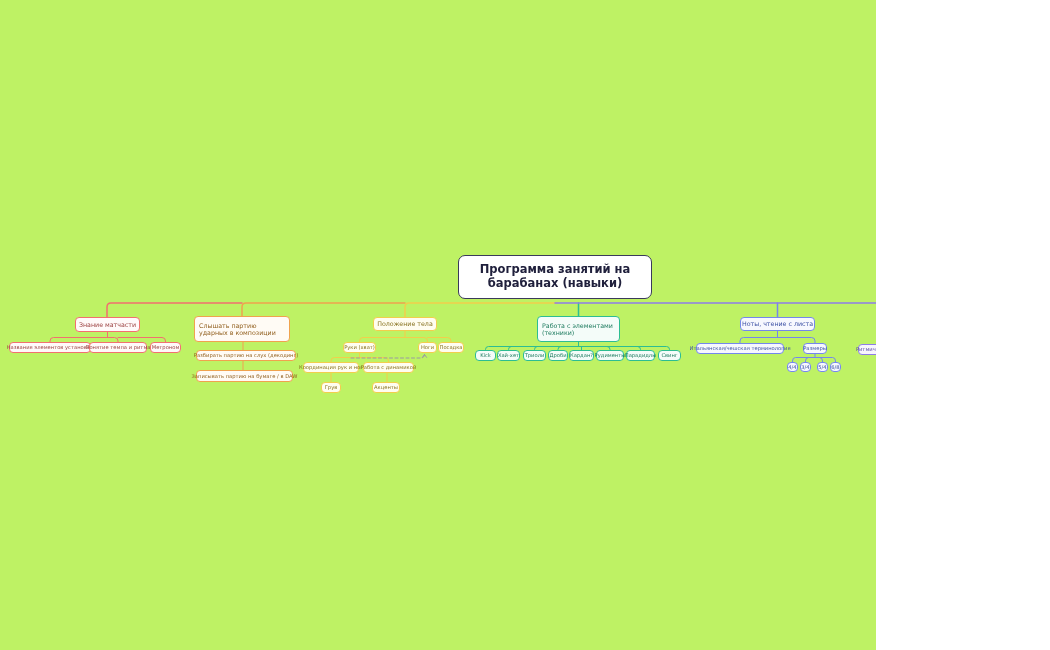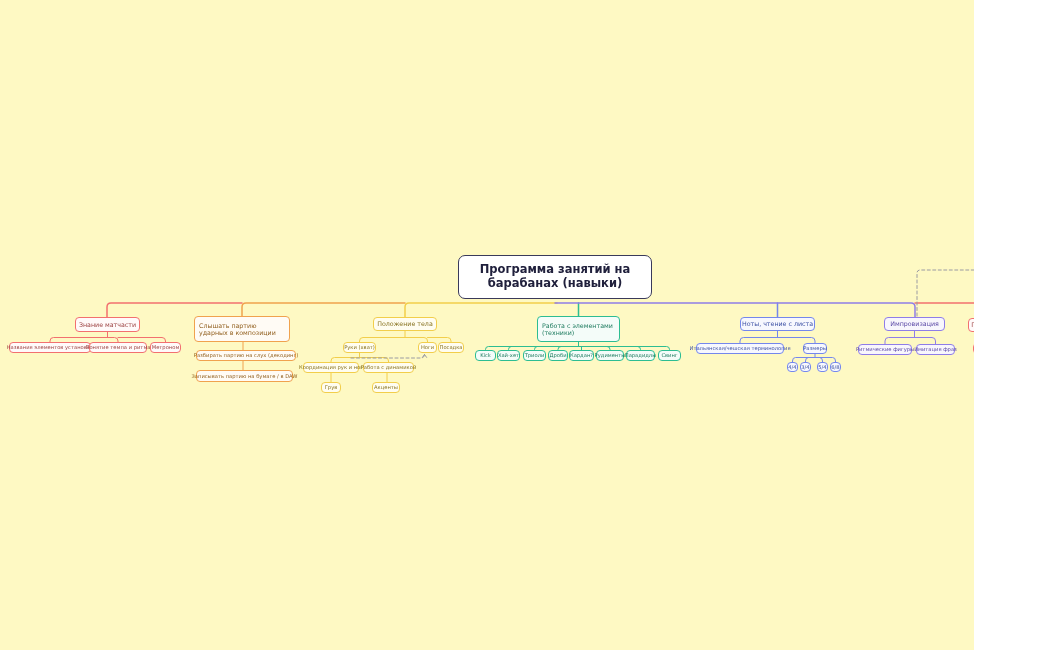--- a/index.html
+++ b/index.html
@@ -1,17 +1,17 @@
 <!DOCTYPE html>
 <html style="--root-border: #3a3a5a; --root-text: #20203c; --red: #f2706f; --red-bg: #fffafa; --red-text: #9c4242; --orange: #f0a24e; --orange-bg: #fffbf5; --orange-text: #92601f; --yellow: #f2ce4b; --yellow-bg: #fffdf0; --yellow-text: #87721f; --teal: #2dbd92; --teal-bg: #f4fcf9; --teal-text: #1c7a5e; --blue: #7487ec; --blue-bg: #f7f8fe; --blue-text: #3c50a4; --purple: #8f7de8; --purple-bg: #f8f6fd; --purple-text: #5a48a6; --relation: #9a9aa2;"><head>
 <meta charset="utf-8">
 <style>
   html,body{margin:0;padding:0;background:#fff;}
   body{font-family:"DejaVu Sans", sans-serif;}
-  .canvas{position:relative;width:974px;height:650px;background:#fef9c3;overflow:hidden;}
+  .canvas{position:relative;width:876px;height:650px;background:#bef264;overflow:hidden;}
   svg.wires{position:absolute;left:0;top:0;z-index:1;}
   svg.wires path{fill:none;stroke-linecap:round;}
   .g-red path{stroke:var(--red);}
   .g-orange path{stroke:var(--orange);}
   .g-yellow path{stroke:var(--yellow);}
   .g-teal path{stroke:var(--teal);}
   .g-blue path{stroke:var(--blue);}
   .g-purple path{stroke:var(--purple);}
   .g-dash path{stroke:var(--relation);stroke-width:1;stroke-dasharray:3 2.5;}
   .g-dash path.arrow{stroke-dasharray:none;}

